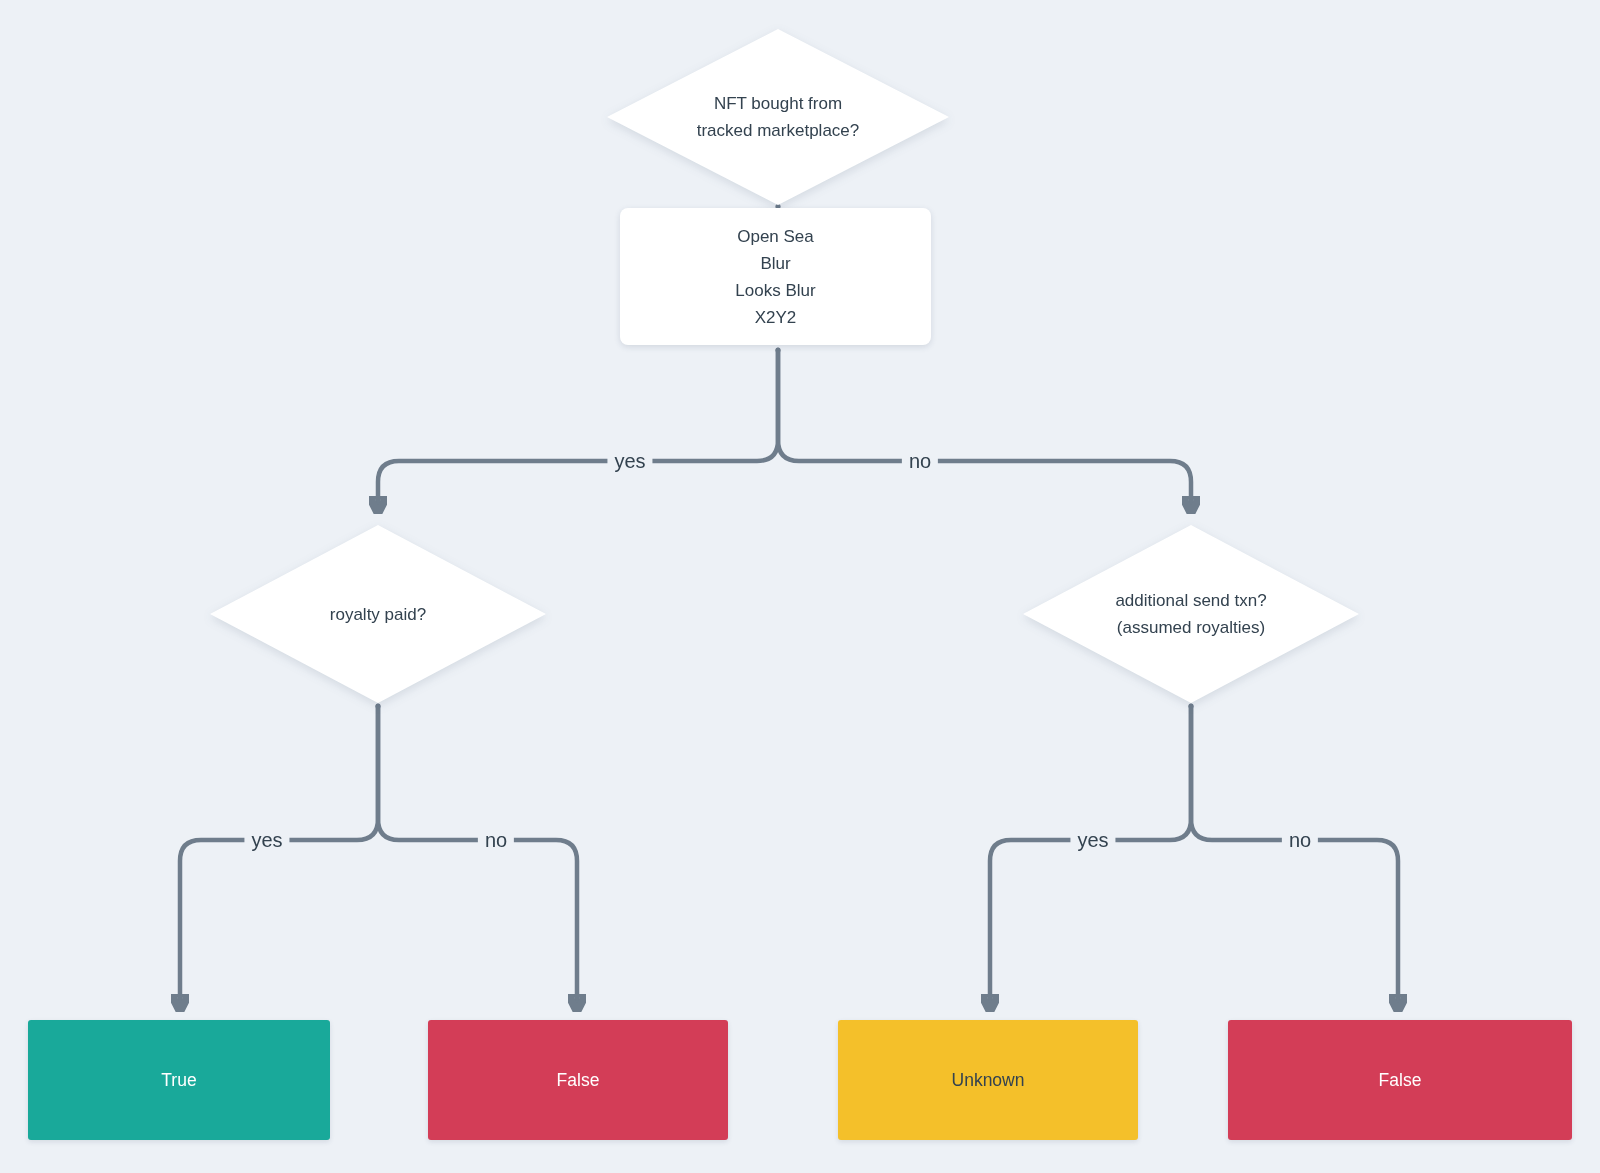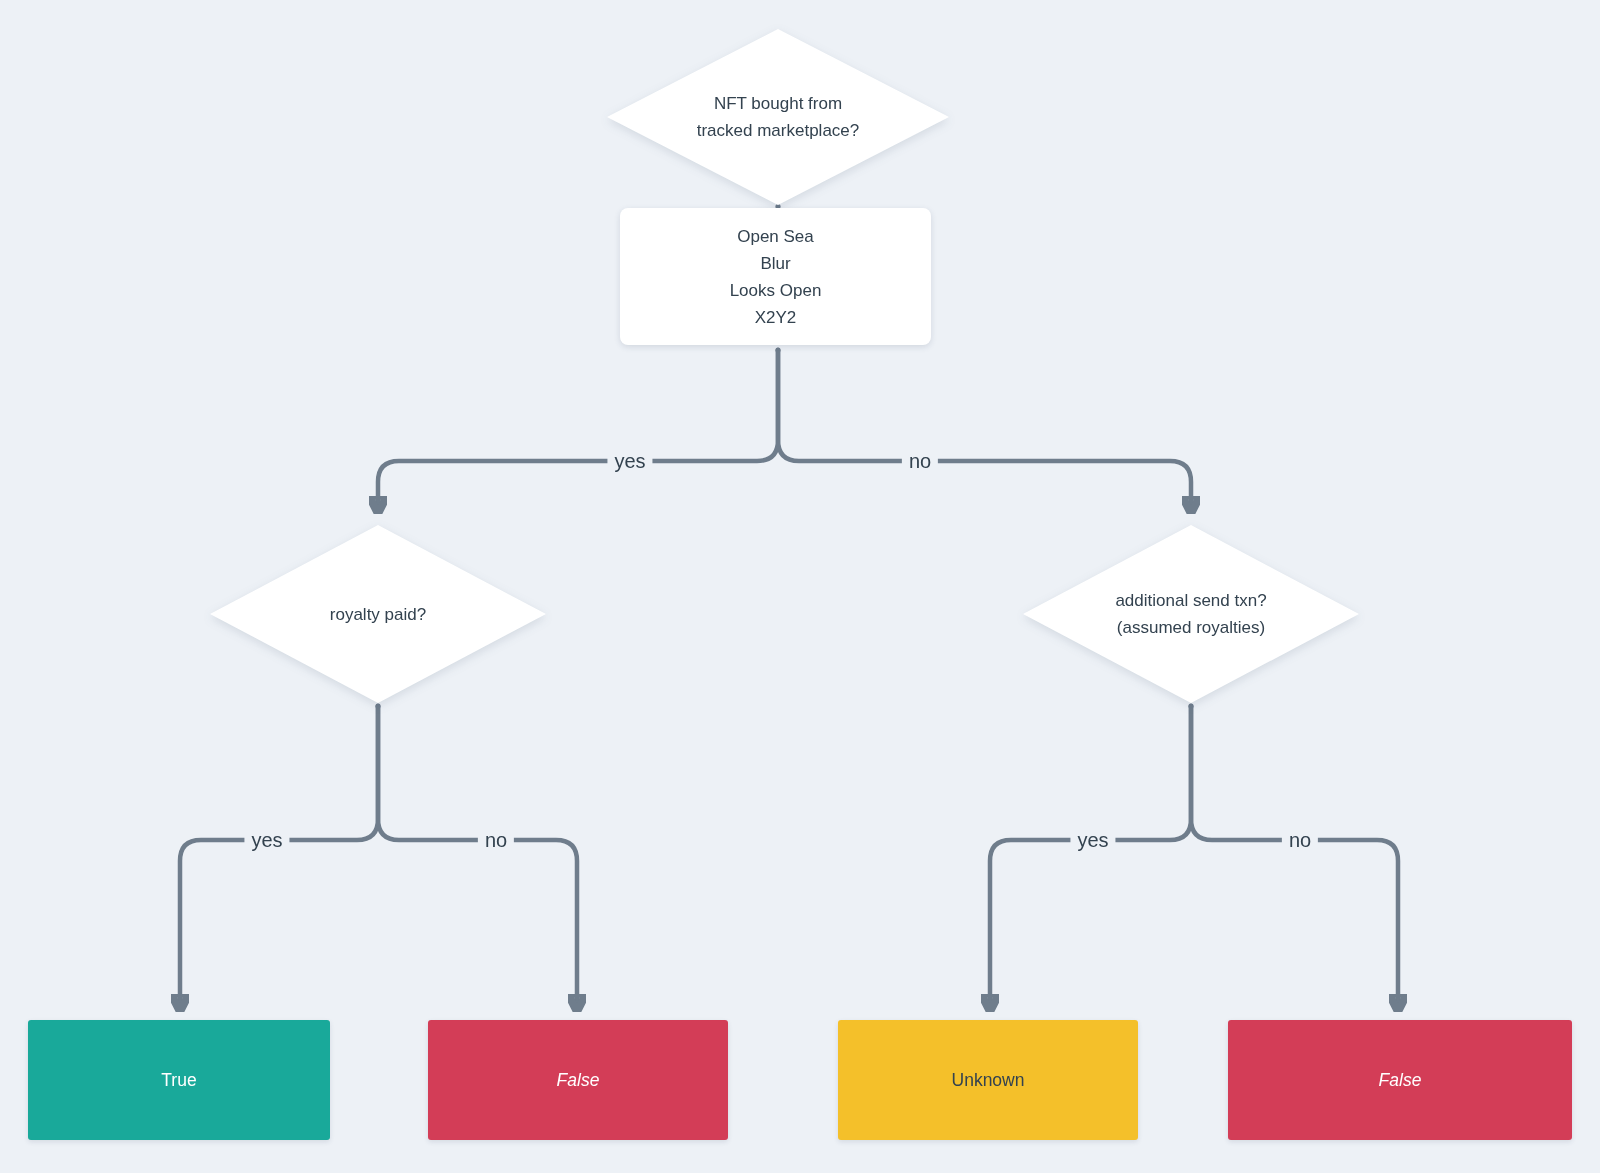--- a/index.html
+++ b/index.html
@@ -49,21 +49,21 @@
 
   
   .outcome{
     position:absolute;top:1020px;height:120px;
     border-radius:3px;
     box-shadow:0 2px 5px rgba(40,60,90,0.12);
     display:flex;align-items:center;justify-content:center;
     font-size:17.5px;color:#ffffff;
   }
   .outcome.teal{background:var(--teal);}
-  .outcome.red{background:var(--red);font-style:italic;}
+  .outcome.red{background:var(--red);}
   .outcome.yellow{background:var(--yellow);color:var(--ink);}
 
   
   .edge-label{
     position:absolute;transform:translate(-50%,-50%);
     background:var(--bg);
     color:var(--ink);font-size:20px;line-height:18px;
     padding:1px 7px;white-space:nowrap;
   }
 </style>
@@ -98,21 +98,21 @@
     <div class="shape"></div>
     <div class="dtext">
       <div>NFT bought from</div>
       <div>tracked marketplace?</div>
     </div>
   </div>
 
   <div class="rectnode" style="left:620px;top:208px;width:311px;height:137px">
     <div>Open Sea</div>
     <div>Blur</div>
-    <div>Looks Open</div>
+    <div>Looks Blur</div>
     <div>X2Y2</div>
   </div>
 
   <div class="diamond" style="left:210px;top:525px;width:336px;height:178px">
     <div class="shape"></div>
     <div class="dtext">
       <div>royalty paid?</div>
     </div>
   </div>
 

